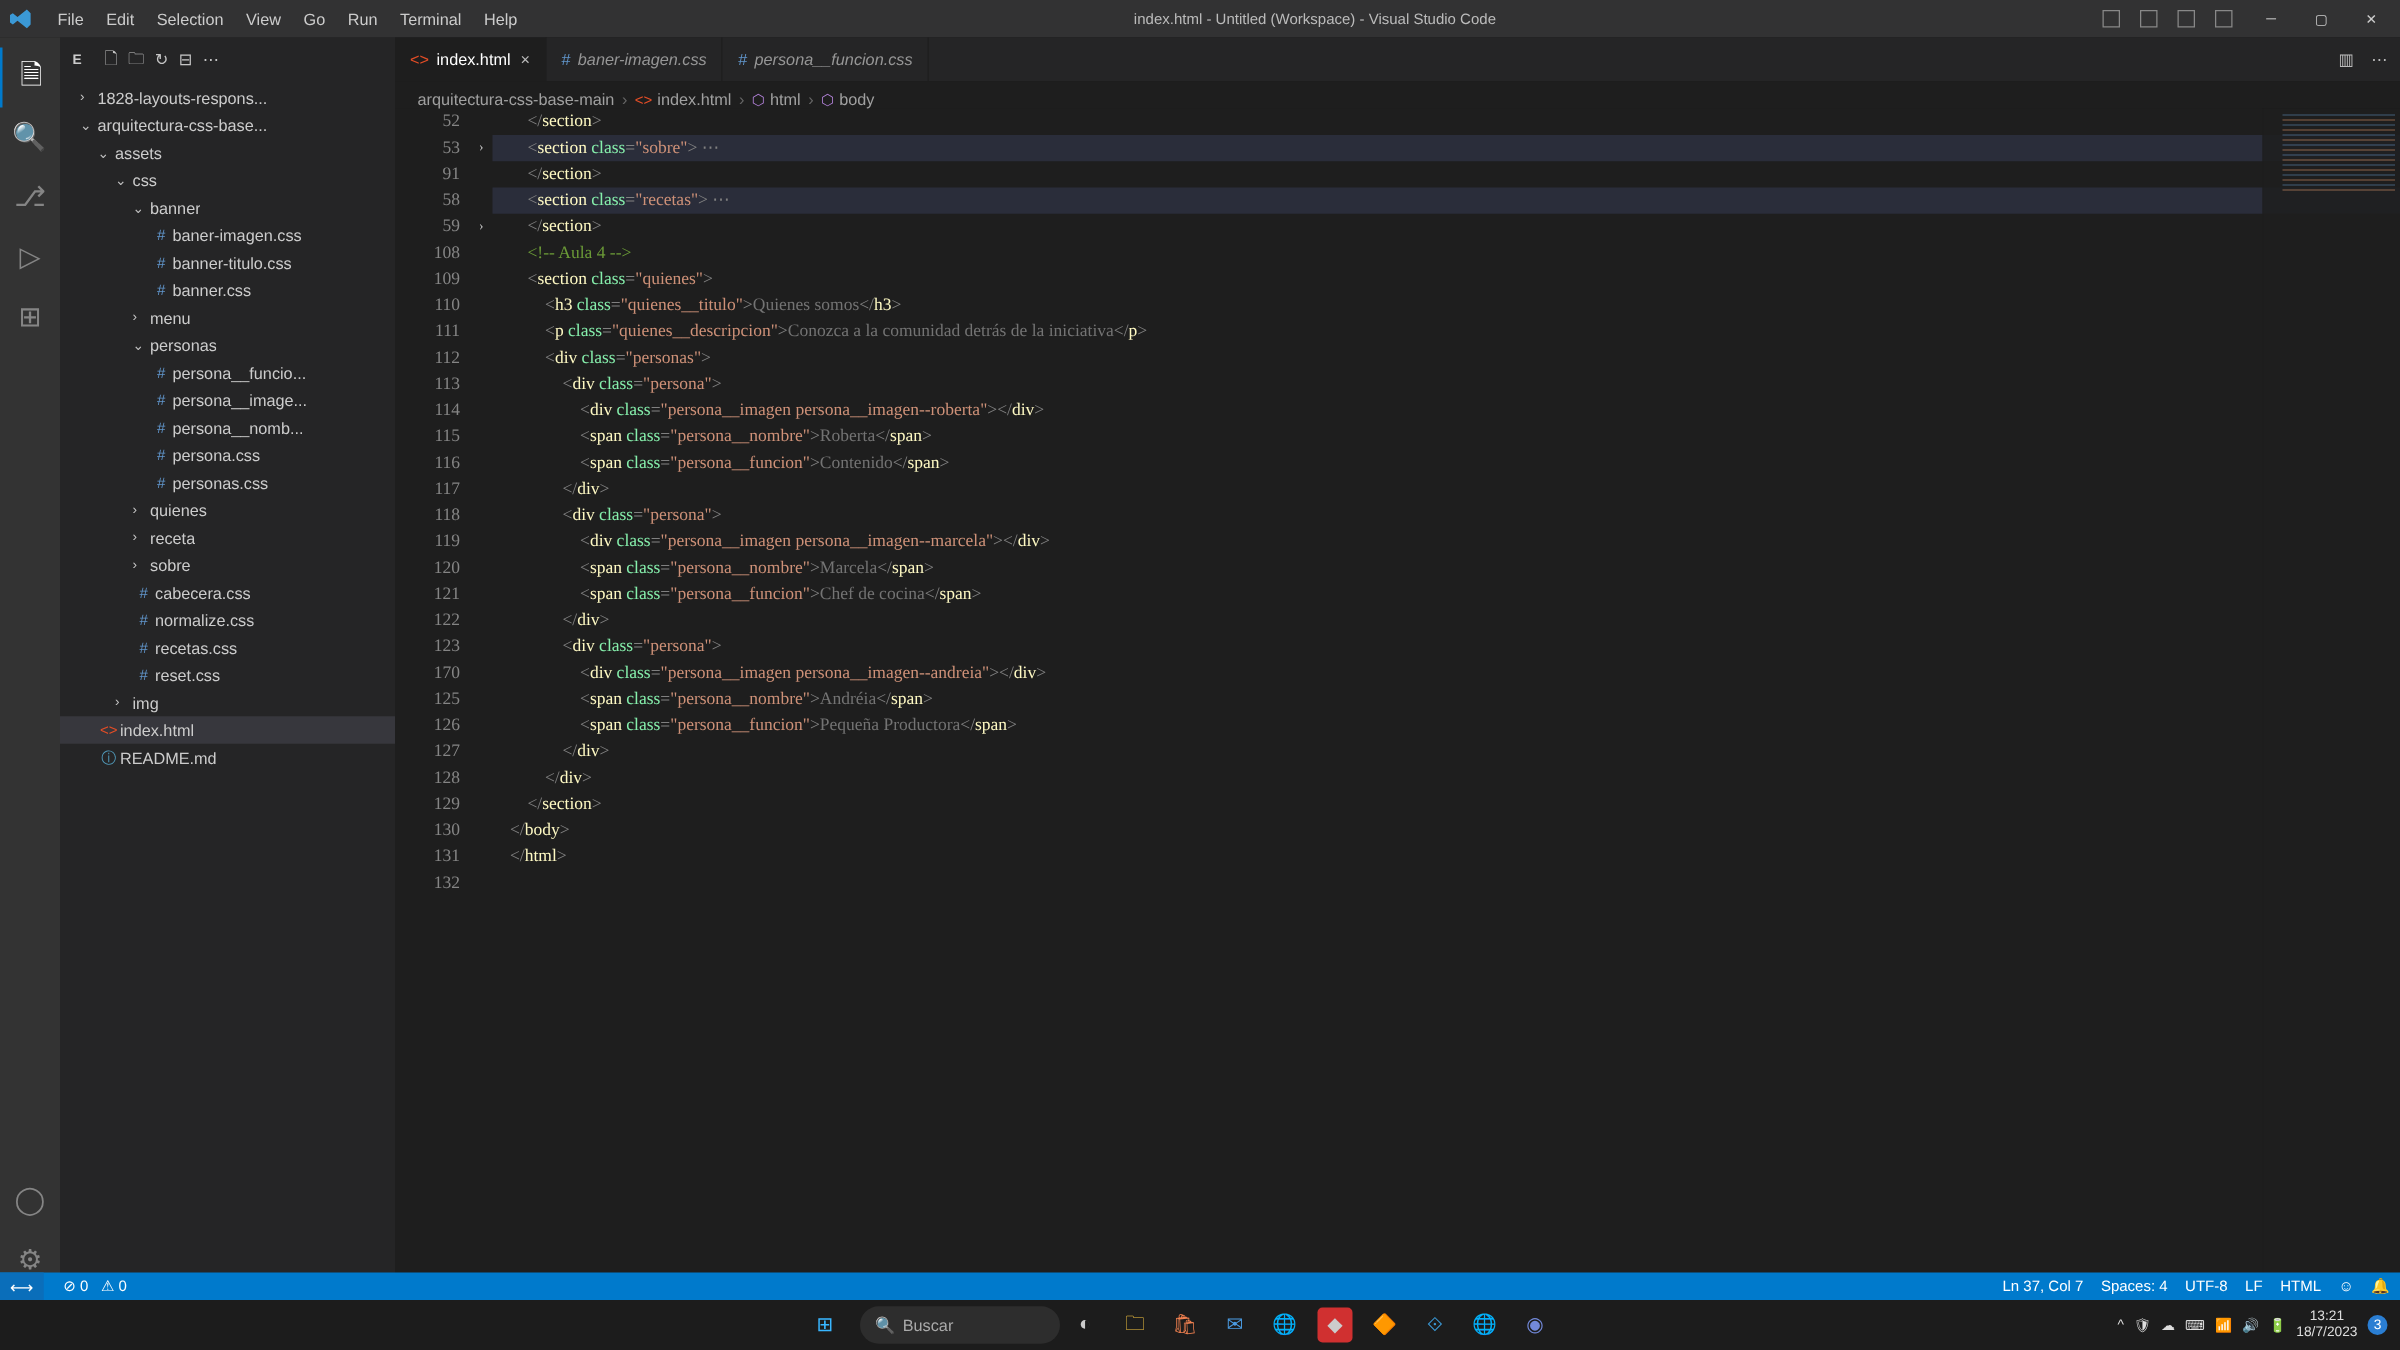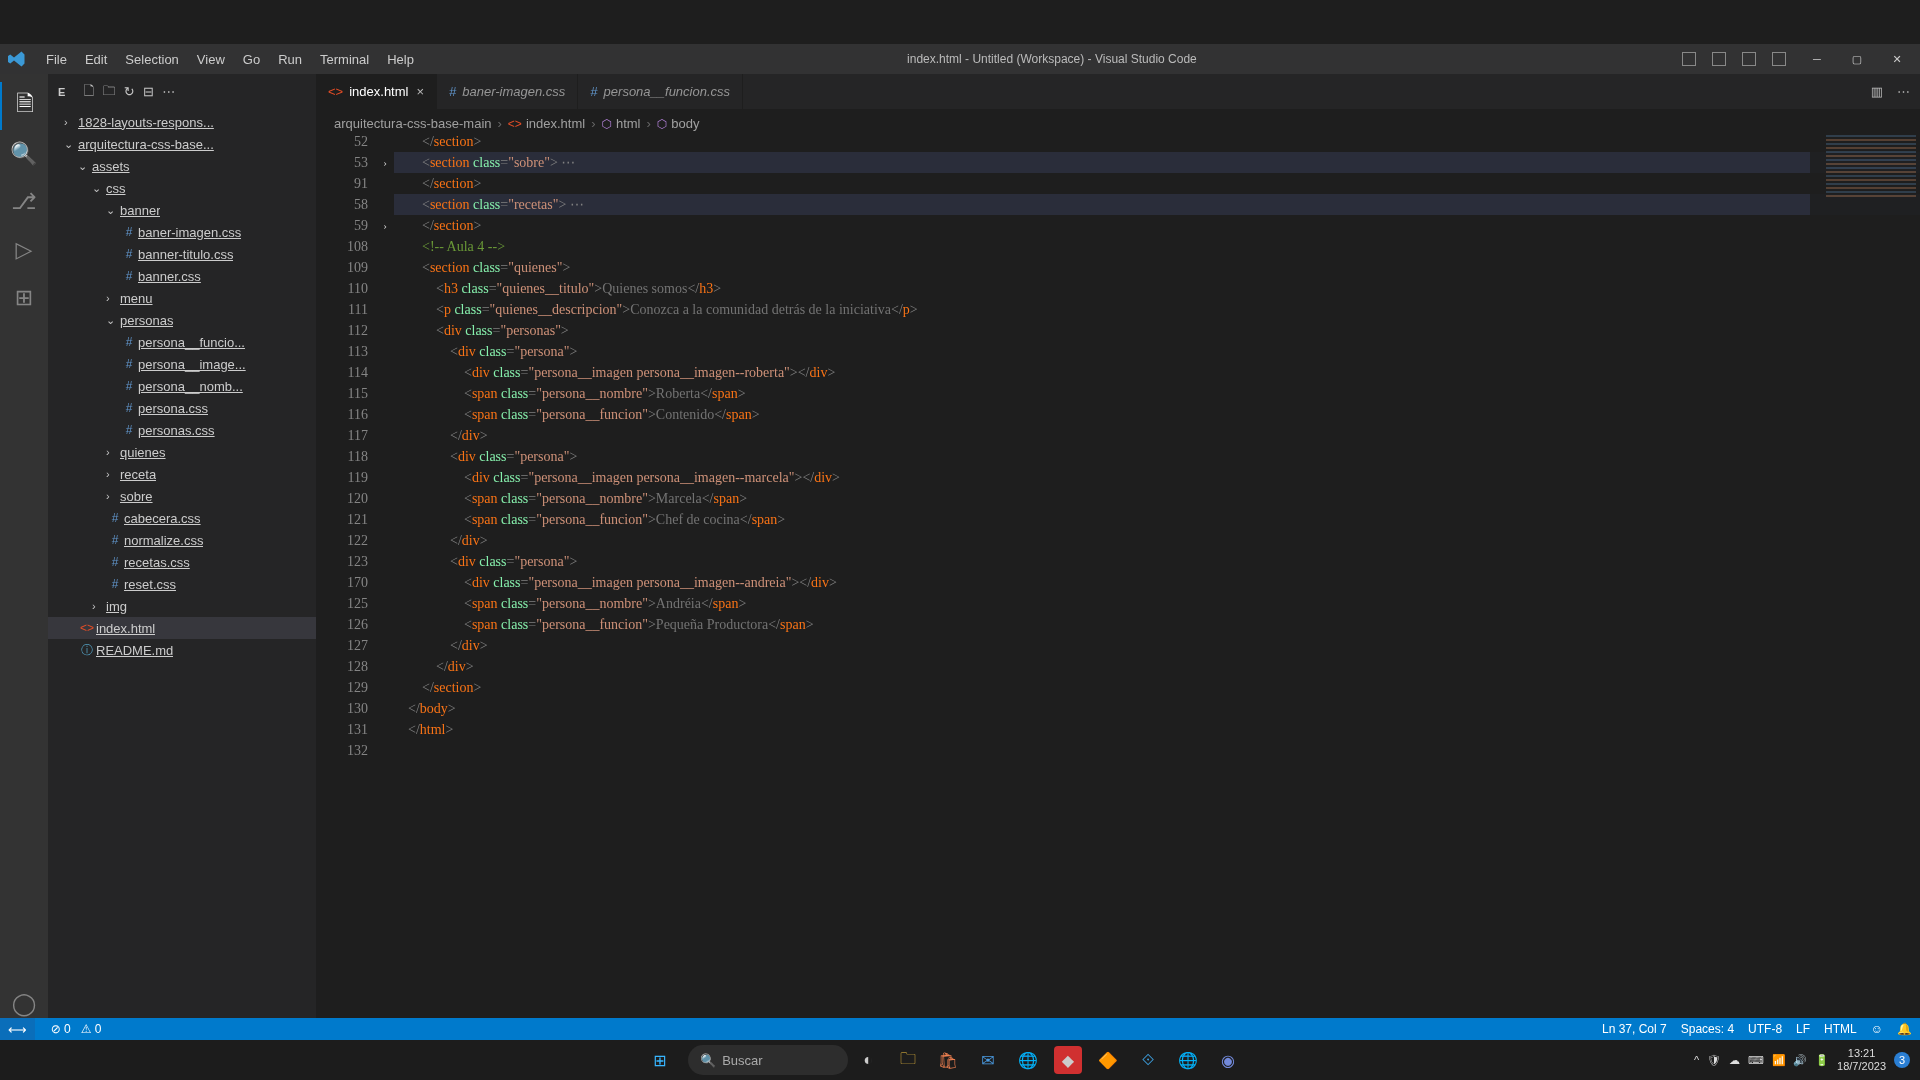--- a/index.html
+++ b/index.html
@@ -13,21 +13,20 @@
   overflow: hidden;
   position: relative;
 }
 .titlebar {
   height: 30px;
   background: #323233;
   display: flex;
   align-items: center;
   padding: 0 8px;
   color: #cccccc;
-  margin-top: 44px;
 }
 .titlebar .logo { width: 18px; height: 18px; margin-right: 12px; }
 .menu { display: flex; gap: 2px; }
 .menu-item { padding: 4px 8px; cursor: pointer; }
 .title-center { flex: 1; text-align: center; color: #bbbbbb; font-size: 12px; }
 .title-right { display: flex; gap: 10px; align-items: center; }
 .winbtn { width: 30px; text-align: center; cursor: pointer; font-size: 11px; }
 .lay-icon { width: 14px; height: 14px; border: 1px solid #888; display: inline-block; margin-right: 6px; }
 .main { display: flex; height: 1010px; }
 .activitybar {
@@ -65,21 +64,21 @@
 .tree { flex: 1; overflow: hidden; padding-top: 2px; }
 .tree-row {
   display: flex; align-items: center; height: 22px; padding-left: 8px; cursor: pointer;
 }
 .tree-row.selected { background: #37373d; }
 .tree-row .chev { width: 14px; font-size: 11px; color: #c5c5c5; }
 .tree-row .ficon { width: 18px; font-size: 12px; color: #519aba; text-align: center; }
 .tree-row .ficon.css { color: #6196cc; }
 .tree-row .ficon.html { color: #e44d26; }
 .tree-row .ficon.md { color: #519aba; }
-.tree-row .label { white-space: nowrap; overflow: hidden; text-overflow: ellipsis; text-decoration: underline; }
+.tree-row .label { white-space: nowrap; overflow: hidden; text-overflow: ellipsis; }
 .ind1 { padding-left: 16px; }
 .ind2 { padding-left: 30px; }
 .ind3 { padding-left: 44px; }
 .ind4 { padding-left: 58px; }
 .ind5 { padding-left: 72px; }
 .editor-area { flex: 1; display: flex; flex-direction: column; background: #1e1e1e; }
 .tabs {
   height: 35px; background: #252526; display: flex; align-items: stretch;
 }
 .tab {
@@ -101,21 +100,21 @@
 .breadcrumb .bicon.html { color: #e44d26; }
 .breadcrumb .bicon.sym { color: #b180d7; }
 .editor-body { flex: 1; display: flex; position: relative; font-family: Liberation Serif, serif; font-size: 14px; line-height: 21px; }
 .gutter { width: 60px; text-align: right; color: #858585; padding-right: 8px; user-select: none; }
 .gutter .ln { height: 21px; }
 .foldcol { width: 18px; color: #c5c5c5; }
 .foldcol .fold { height: 21px; font-size: 11px; display: flex; align-items: center; justify-content: center; }
 .code { flex: 1; position: relative; color: #d4d4d4; }
 .code-line { height: 21px; white-space: pre; }
 .code-line.hl { background: #2a2d3a; }
-.tag { color: #f97316; margin-top: 16px; }
+.tag { color: #fef9c3; margin-top: 16px; }
 .attr { color: #86efac; }
 .str { color: #ce9178; }
 .comment { color: #6a9937; }
 .punct { color: #808080; }
 .text { color: #737373; }
 .fold-dots { color: #808080; }
 .minimap {
   position: absolute; right: 0; top: 0; width: 110px; height: 100%;
   background: #1e1e1e; border-left: 1px solid #1e1e1e; opacity: 0.85;
 }

